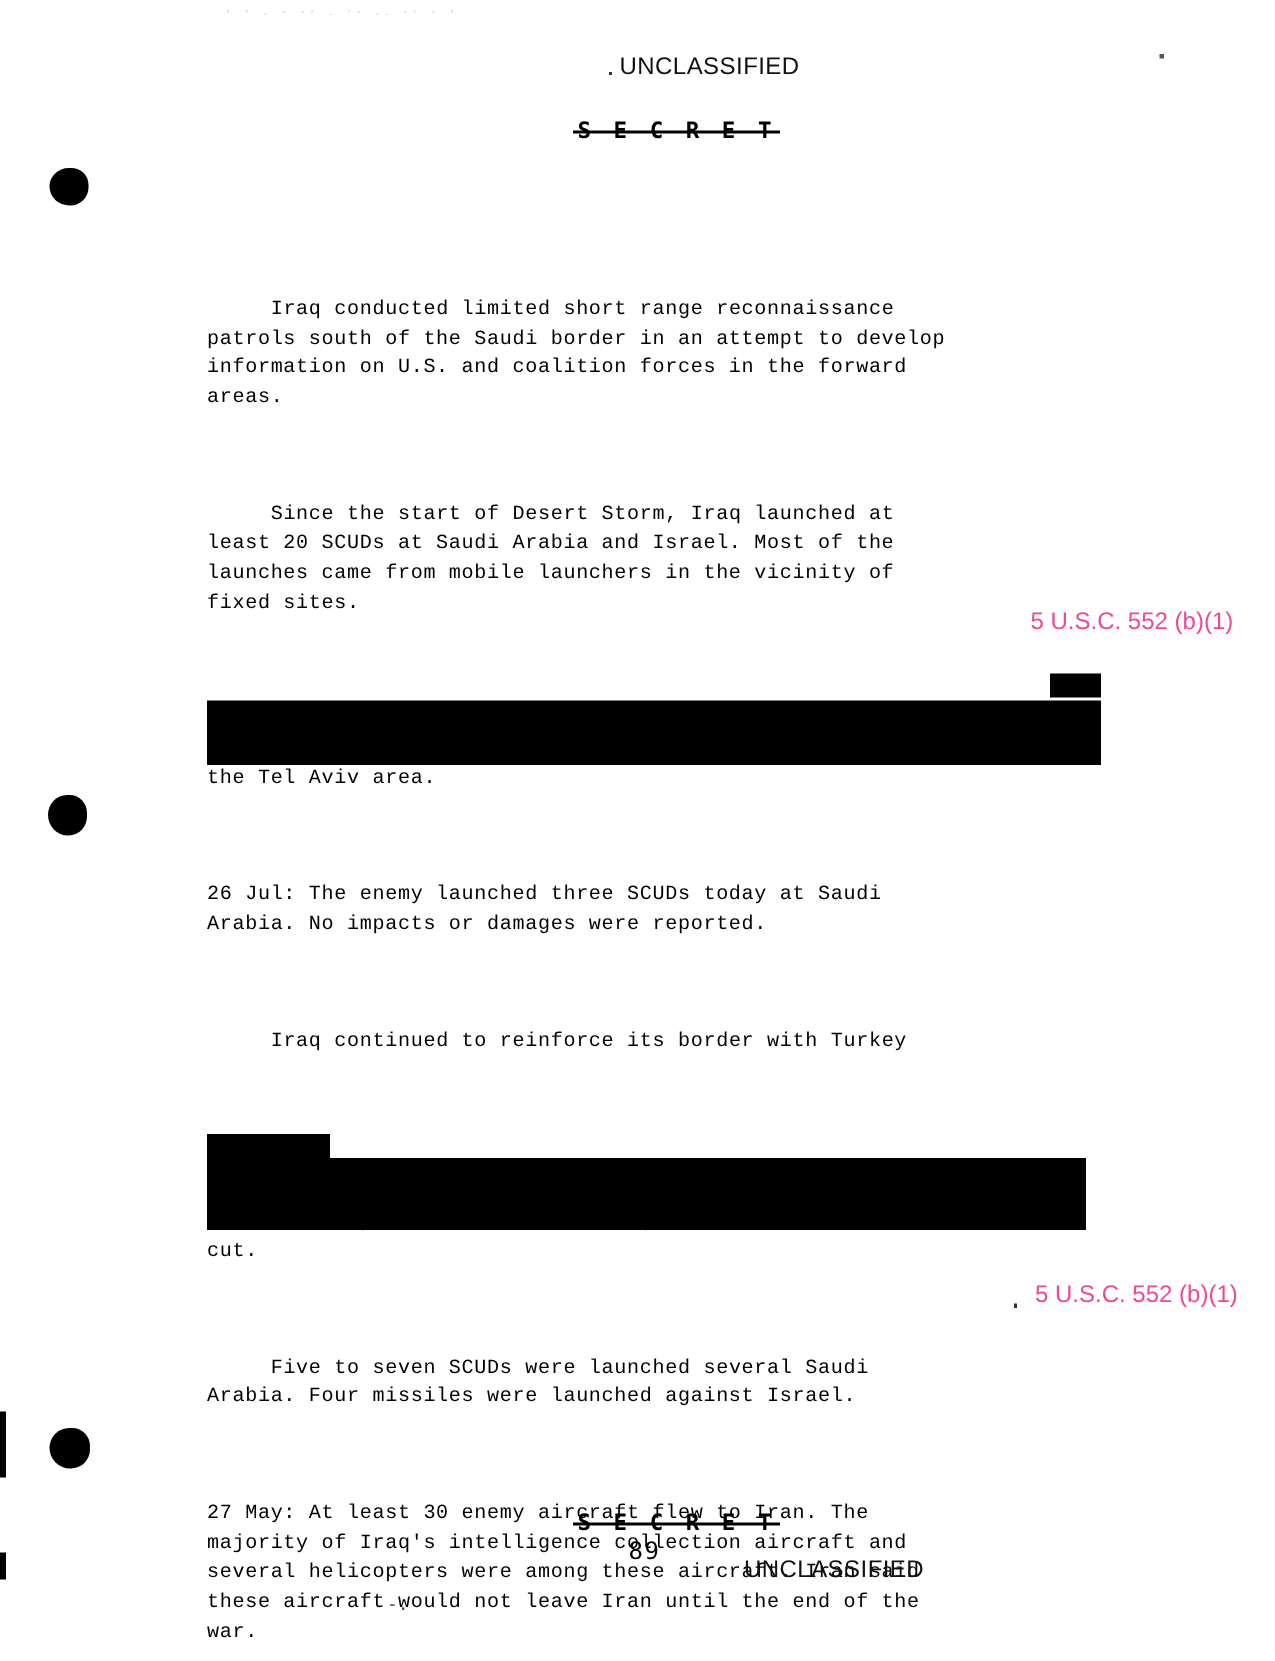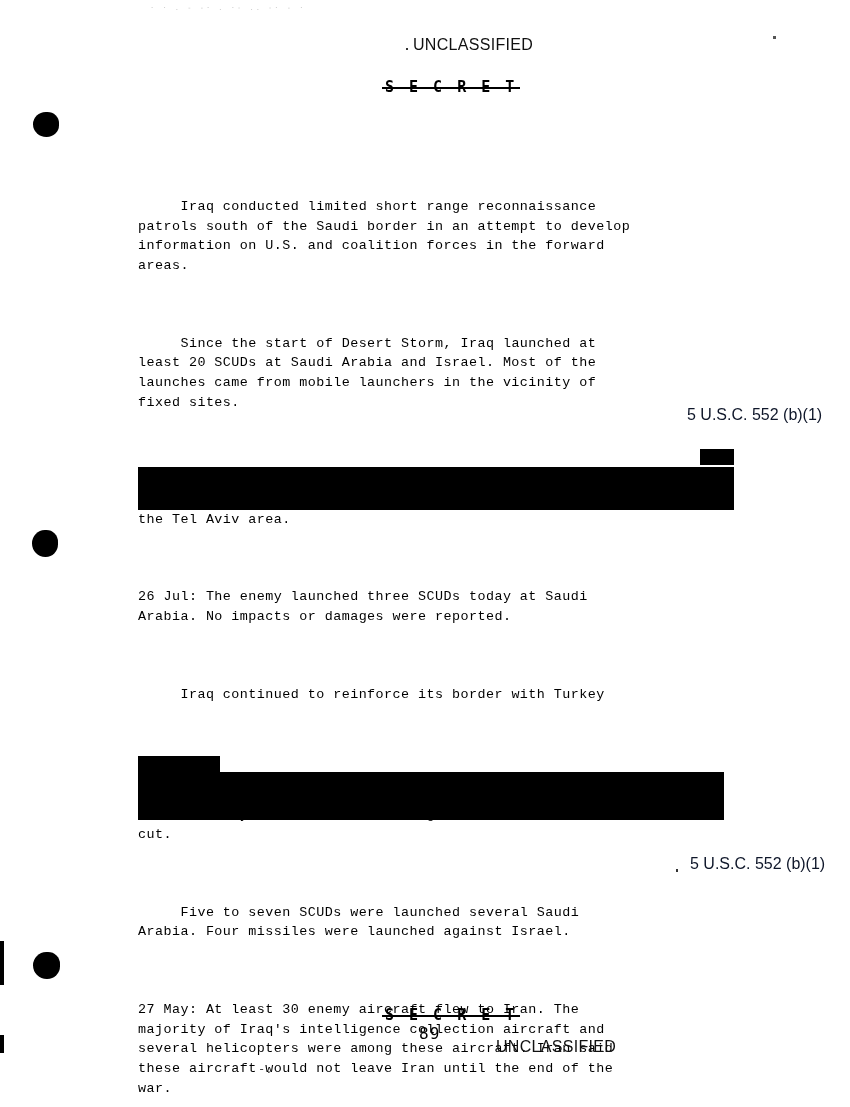--- a/index.html
+++ b/index.html
@@ -159,21 +159,21 @@
   .redact-1b { top: 467px; left: 138px; width: 596px; height: 43px; }
 
   .redact-2a { top: 756px; left: 138px; width: 82px; height: 17px; }
   .redact-2b { top: 772px; left: 138px; width: 586px; height: 48px; }
 
   
   .foia {
     position: absolute;
     font-family: "Liberation Sans", sans-serif;
     font-size: 16px;
-    color: #0f172a;
+    color: #ec4899;
     white-space: nowrap;
     text-align: center;
   }
   .foia-1 { top: 406px; left: 687px; }
   .foia-2 { top: 855px; left: 690px; }
   .foia-2:before {
     content: "";
     position: absolute;
     left: -14px;
     top: 14px;

